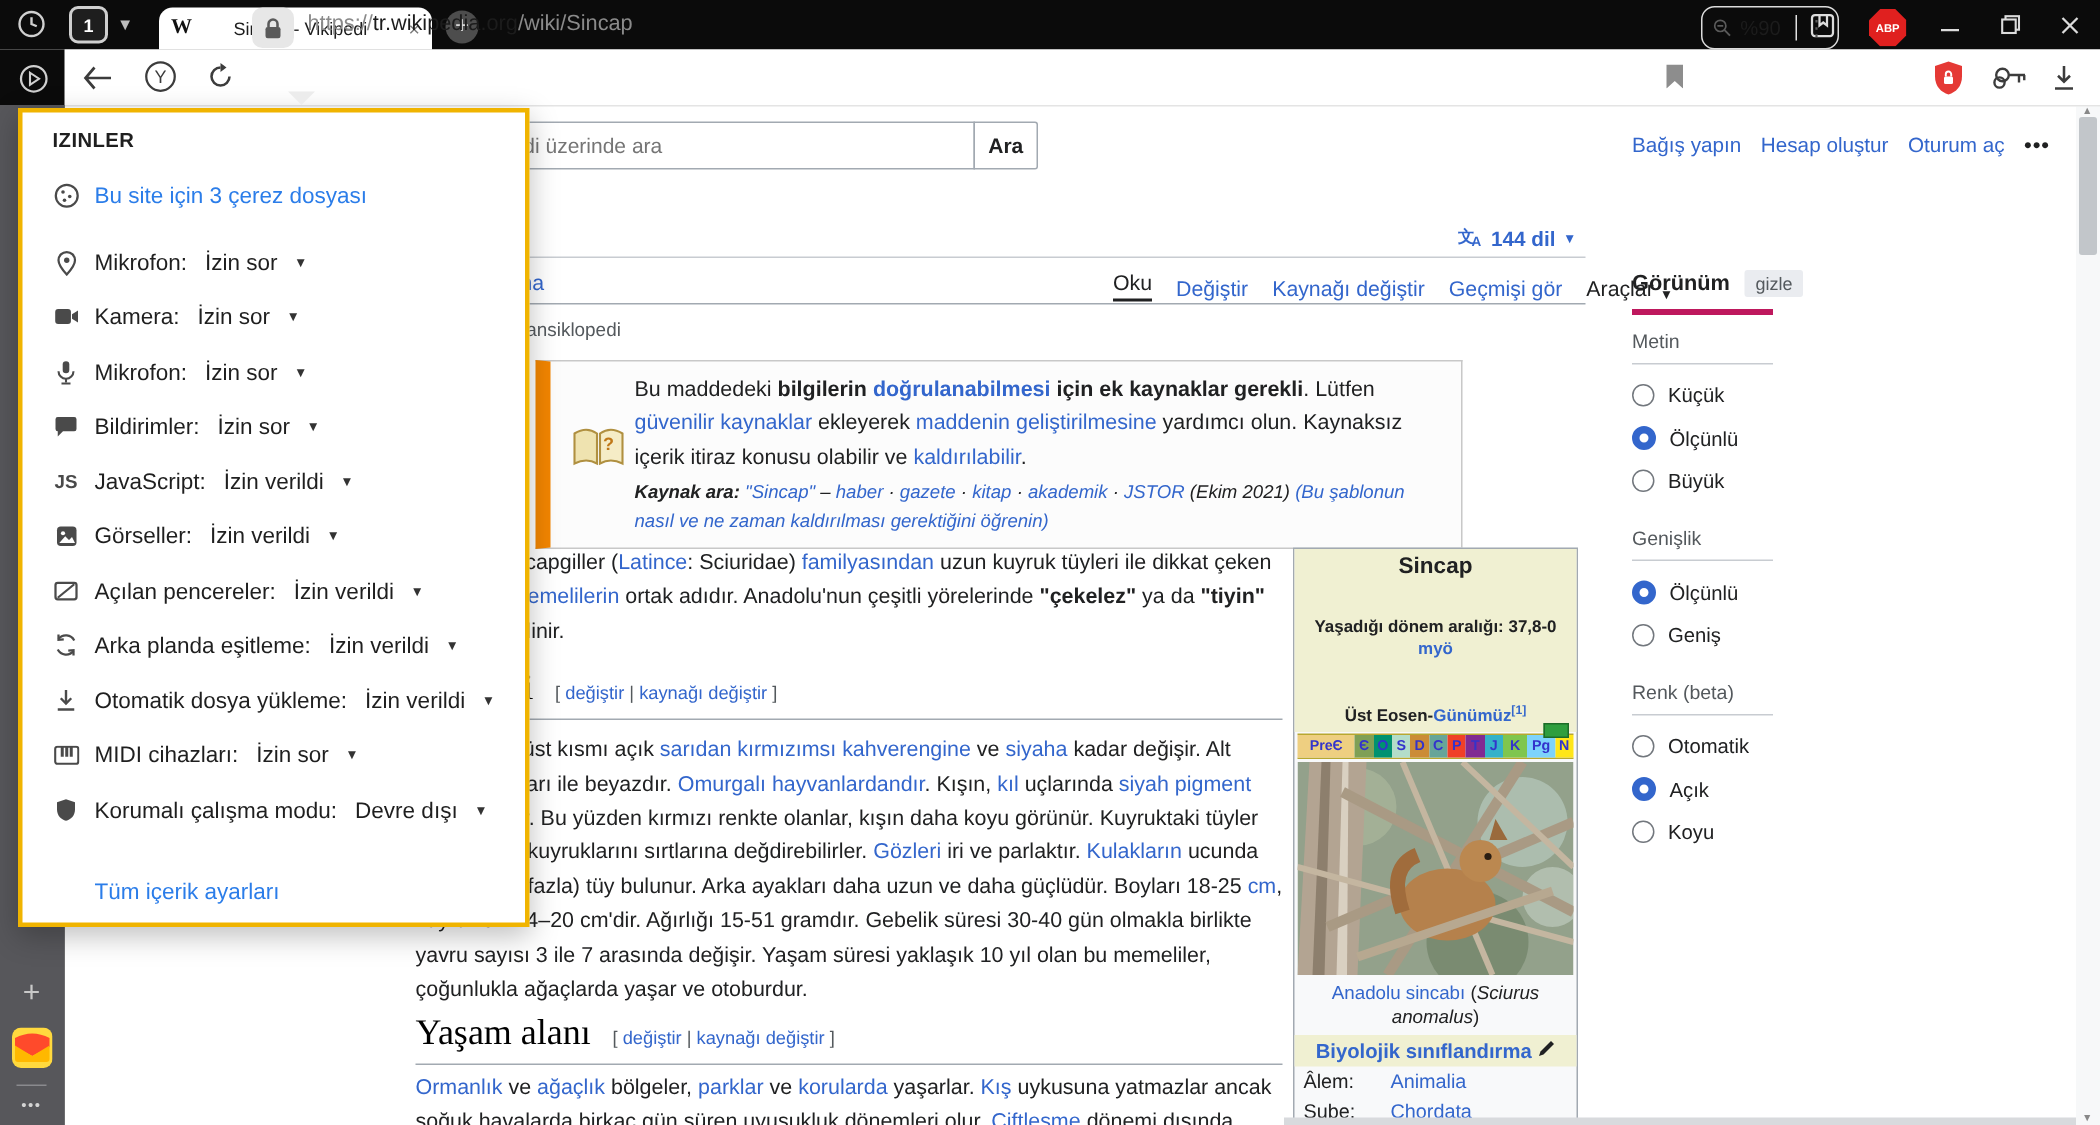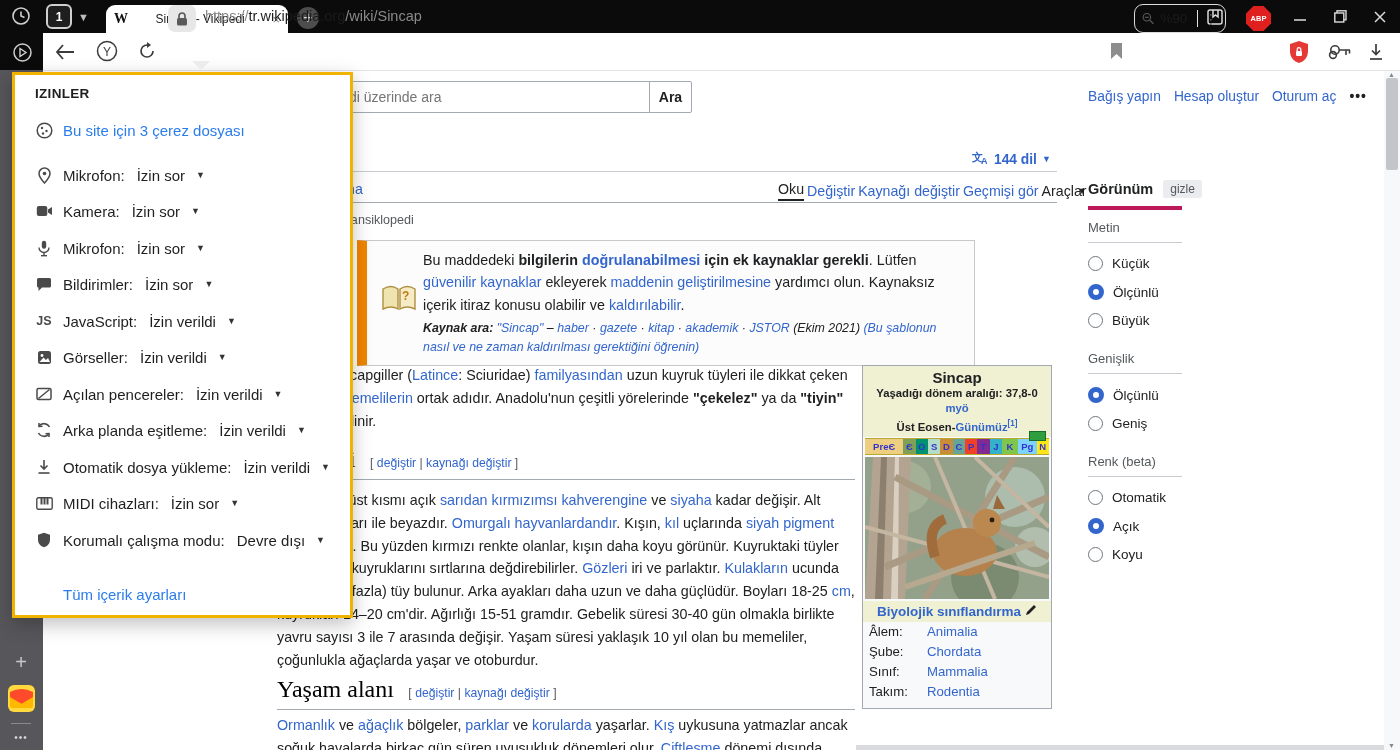--- a/index.html
+++ b/index.html
@@ -62,42 +62,42 @@
   sup{font-size:.72em;}
   .searchbox{position:absolute;left:300px;top:81px;width:350px;height:32px;border:1px solid #a2a9b1;
              box-sizing:border-box;font-size:14px;color:#72777d;padding:0 10px;background:#fff;border-radius:2px 0 0 2px;}
   .searchbtn{position:absolute;left:649px;top:81px;width:43px;height:32px;border:1px solid #a2a9b1;box-sizing:border-box;
              background:#ffffff;font-size:14px;font-weight:bold;color:#202122;display:flex;align-items:center;justify-content:center;border-radius:0 2px 2px 0;}
   .userlinks{position:absolute;left:1088px;top:89px;display:flex;gap:13px;font-size:13.8px;color:#3366cc;white-space:nowrap;}
   .userlinks .more{color:#202122;font-weight:bold;letter-spacing:1px;}
   .langbtn{position:absolute;left:972px;top:150px;display:flex;align-items:center;gap:5px;color:#3366cc;font-size:13.8px;font-weight:bold;}
   .hairline{position:absolute;background:#c8ccd1;height:1px;}
   .ptabs-left{position:absolute;left:245px;top:181px;display:flex;gap:20px;font-size:14.2px;}
-  .ptabs-right{position:absolute;left:742px;top:181px;display:flex;gap:3px;font-size:14.2px;align-items:center;margin-left:36px;}
+  .ptabs-right{position:absolute;left:742px;top:181px;display:flex;gap:16px;font-size:14.2px;align-items:flex-end;}
   .ptab{color:#3366cc;white-space:nowrap;}
   .ptab.active{color:#202122;border-bottom:2px solid #202122;padding-bottom:2px;}
   .ptab.plain{color:#202122;}
   .tchev{font-size:9px;color:#202122;margin-left:-12px;}
   .subtitle{position:absolute;left:265px;top:213px;font-size:12.6px;color:#54595d;}
   .ambox{position:absolute;left:357px;top:240px;width:618px;background:#fcfcfc;border:1px solid #c8c8c8;
          border-left:10px solid #f28500;box-sizing:border-box;padding:8px 10px 8px 56px;}
   .ambox .bookicon{position:absolute;left:14px;top:42px;}
   .amboxmain{font-size:14.3px;color:#202122;line-height:22.4px;}
   .amboxsrc{font-size:12.4px;color:#202122;font-style:italic;line-height:19px;margin-top:3px;}
   .wikibody{font-size:14.3px;color:#202122;line-height:22.8px;}
   .sechead{font-family:"Liberation Serif","DejaVu Serif",serif;font-size:24px;color:#000;}
   .secwrap{border-bottom:1px solid #a2a9b1;padding-bottom:6px;}
   .editlinks{font-size:12.2px;color:#54595d;margin-left:10px;font-family:"Liberation Sans",sans-serif;}
 
   
   .infobox{position:absolute;left:862px;top:365px;width:190px;border:1px solid #a2a9b1;background:#f8f9fa;
            box-sizing:border-box;font-size:12.5px;color:#202122;padding-bottom:6px;}
   .ib-head{background:#f0f0d2;text-align:center;padding:3px 2px 2px;}
   .ib-title{font-size:15px;font-weight:bold;}
-  .ib-range{font-size:11.3px;font-weight:bold;line-height:15px;}
+  .ib-range{font-size:11.3px;font-weight:bold;line-height:15px;margin-top:25px;}
   .geo-wrap{position:relative;margin:1px 2px 0;}
   .geo-marker{position:absolute;right:3px;top:-7px;width:15px;height:8px;background:#2e9e3e;border:1px solid #1c6c28;}
   .geo-bar{display:flex;height:15px;border-top:1px solid #b8a830;border-bottom:1px solid #b8a830;}
   .geo-cell{display:flex;align-items:center;justify-content:center;font-size:9.5px;font-weight:bold;color:#3333cc;overflow:hidden;}
   .ib-img{display:block;margin:2px;}
   .ib-caption{text-align:center;padding:2px 6px 4px;line-height:16px;}
   .ib-sub{background:#f0f0d2;text-align:center;font-size:13.5px;font-weight:bold;color:#3366cc;padding:3px 0;}
   .ib-row{display:flex;padding:2.5px 6px;font-size:13.2px;}
   .ib-row .l{width:58px;color:#202122;}
   .ib-row .v{color:#3366cc;}
@@ -232,20 +232,21 @@
         <line x1="70" y1="0" x2="130" y2="142"></line>
         <line x1="110" y1="0" x2="184" y2="70"></line>
       </g>
       <ellipse cx="100" cy="95" rx="32" ry="24" fill="#b5814c"></ellipse>
       <circle cx="122" cy="66" r="14" fill="#bb8850"></circle>
       <path d="M128 52 L132 38 L140 52 Z" fill="#9a6a3c"></path>
       <circle cx="127" cy="63" r="2.4" fill="#2a1d12"></circle>
       <path d="M70 100 Q60 70 80 62" stroke="#a06c3c" stroke-width="10" fill="none"></path>
       <line x1="40" y1="130" x2="170" y2="86" stroke="#b7a890" stroke-width="6"></line>
     </svg>
+    <div class="ib-caption"><span class="lnk">Anadolu sincabı</span><span> (</span><span class="ii">Sciurus anomalus</span><span>)</span></div>
     <div class="ib-sub">
       <span>Biyolojik sınıflandırma</span>
       <span>
         <svg width="12" height="12" viewBox="0 0 12 12">
             <path d="M1 11 L2 8 L9 1 L11 3 L4 10 Z" fill="#202122"></path>
           </svg>
       </span>
     </div>
     <div class="ib-row">
       <span class="l">Âlem:</span>

